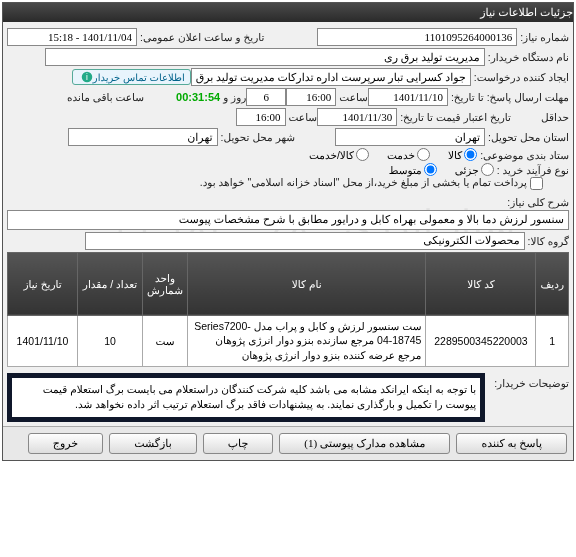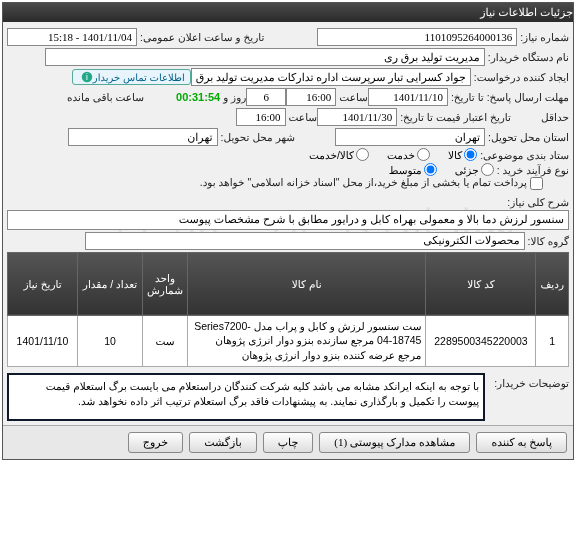--- a/index.html
+++ b/index.html
@@ -16,23 +16,23 @@
 .badge { display: inline-flex; align-items: center; background: #e8f4fc; border: 1px solid #5a9; border-radius: 3px; padding: 1px 5px; font-size: 10px; color: #04648c; }
 .badge svg { width: 12px; height: 12px; margin-left: 3px; }
 .radio-group { display: inline-flex; align-items: center; gap: 4px; }
 .radio-group label { font-size: 10.5px; margin-left: 14px; display: inline-flex; align-items: center; gap: 2px; }
 .section-title { background: linear-gradient(#4a4a4a, #2a2a2a); color: #fff; padding: 3px 8px; margin: 4px -4px 4px -4px; font-size: 11px; }
 .fullwidth-input { width: 100%; border: 1px solid #888; background: #fff; padding: 3px 4px; font-size: 11px; }
 table.data { width: 100%; border-collapse: collapse; font-size: 10.5px; }
 table.data th { background: linear-gradient(#555, #333); color: #fff; padding: 19px 4px; border: 1px solid #666; font-weight: normal; }
 table.data td { background: #fff; padding: 3px 4px; border: 1px solid #aaa; text-align: center; }
 .desc-area { display: flex; align-items: flex-start; gap: 6px; margin-top: 6px; }
-.desc-box { flex: 1; border: 2px solid #0f172a; background: #fff; padding: 4px; font-size: 10.5px; min-height: 48px; line-height: 1.5; }
+.desc-box { flex: 1; border: 5px solid #0f172a; background: #fff; padding: 4px; font-size: 10.5px; min-height: 48px; line-height: 1.5; }
 .button-bar { display: flex; gap: 6px; padding: 6px; background: #e8e8e8; border-top: 1px solid #aaa; justify-content: flex-start; }
-.btn { background: linear-gradient(#fefefe, #ddd); border: 1px solid #888; border-radius: 3px; padding: 3px 14px; font-size: 11px; font-family: Tahoma; cursor: pointer; }
+.btn { background: linear-gradient(#fefefe, #ddd); border: 1px solid #888; border-radius: 3px; padding: 3px 24px; font-size: 11px; font-family: Tahoma; cursor: pointer; }
 .green-time { color: #0a0; font-weight: bold; direction: ltr; display: inline-block; padding-left: 32px; }
 .spacer { flex: 1; }
 input[type=radio], input[type=checkbox] { vertical-align: middle; }
 </style>
 </head>
 <body>
 
 <div class="panel">
   <div class="panel-header">جزئیات اطلاعات نیاز</div>
   <div class="panel-body">

